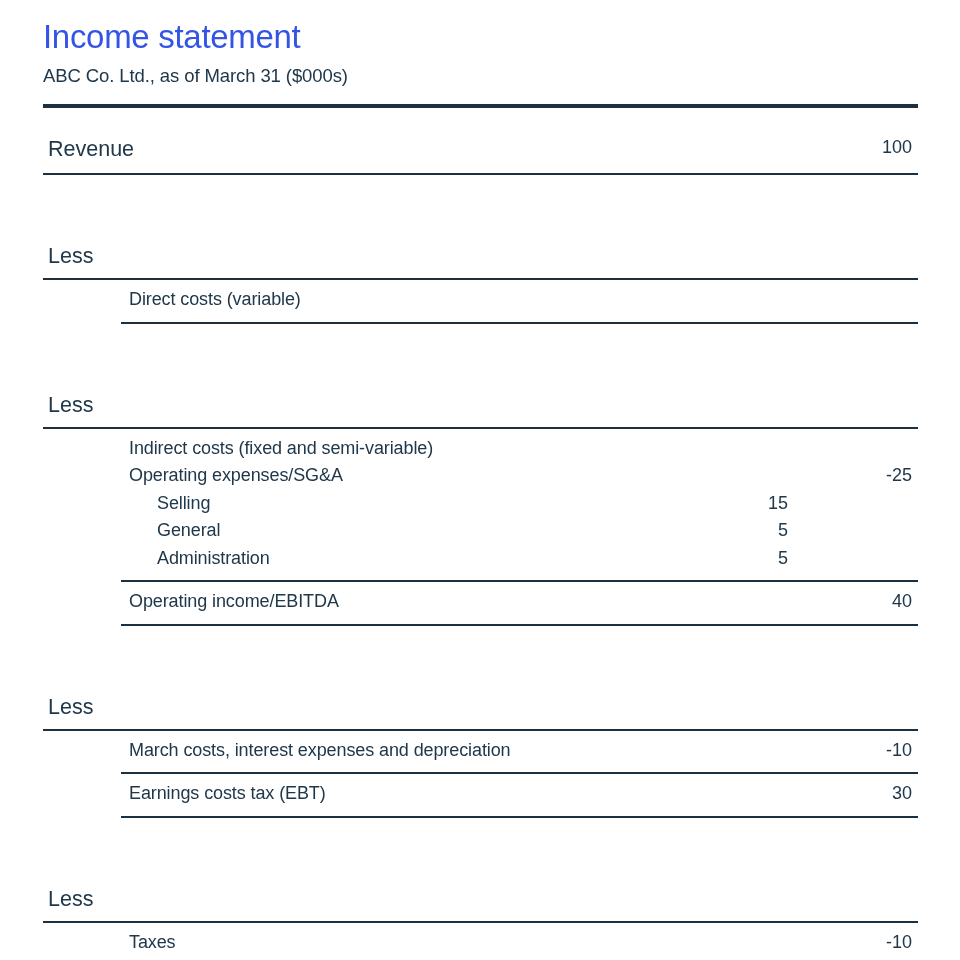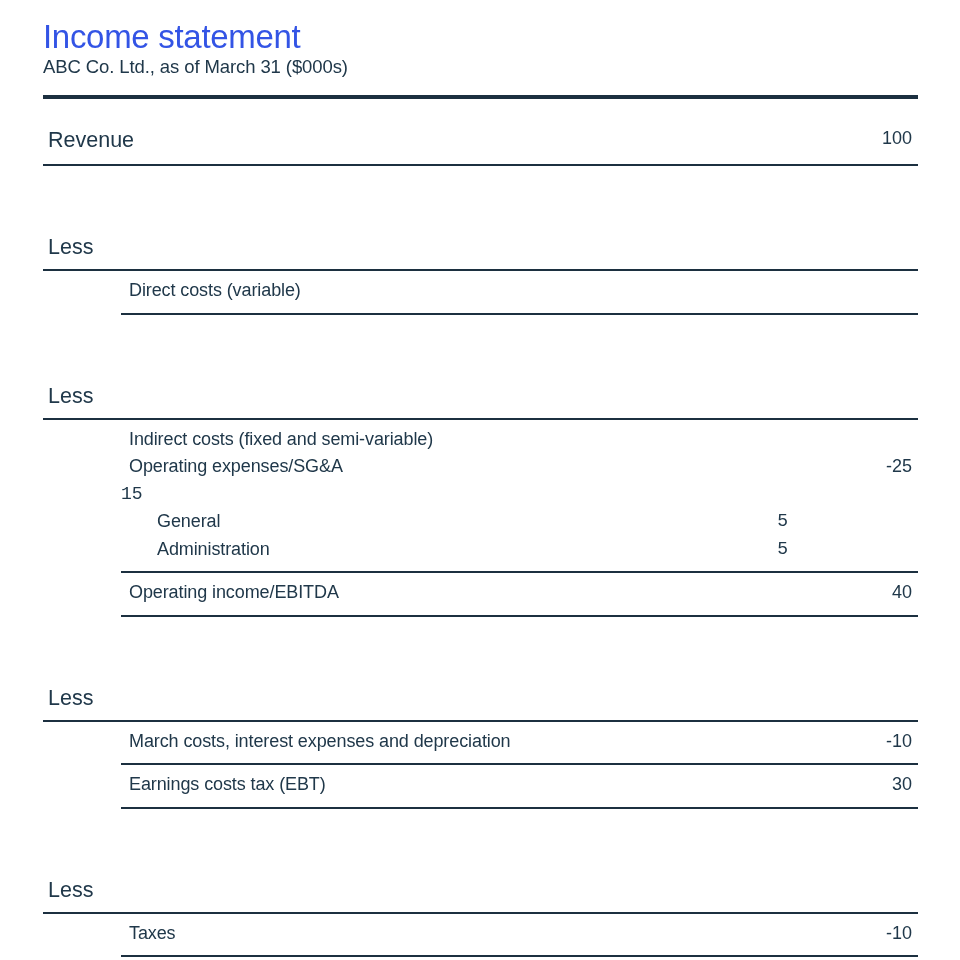--- a/index.html
+++ b/index.html
@@ -9,21 +9,21 @@
     background:#ffffff;
     color:#20384a;
   }
   .page { padding:18px 42px 0 43px; }
 
   .title {
     color:#3354e5;
     font-size:33px;
     font-weight:500;
     letter-spacing:-0.3px;
-    margin-bottom:0;
+    margin-bottom:9px;
   }
   .subtitle {
     font-size:18.5px;
     letter-spacing:-0.1px;
     margin-bottom:17px;
   }
   .top-rule { height:4px; background:#1c3040; }
 
   .revenue-row {
     display:flex;
@@ -39,21 +39,21 @@
     font-size:21.5px;
     padding:0 0 9px 5px;
     border-bottom:2px solid #1c3040;
   }
   .items { margin-left:78px; font-size:18px; }
   .block { border-bottom:2px solid #1c3040; padding:6px 0 8px 0; }
   .row { display:flex; align-items:center; line-height:27.5px; }
   .row .label { flex:1; padding-left:8px; letter-spacing:-0.1px; }
   .row.sub .label { padding-left:36px; }
   .val { text-align:right; min-width:40px; padding-right:6px; }
-  .val.mid { padding-right:130px;font-family:Liberation Mono, monospace; }
+  .val.mid { padding-right:130px; }
 </style>
 </head>
 <body>
 
 <div class="page">
 
   <div class="title">Income statement</div>
   <div class="subtitle">ABC Co. Ltd., as of March 31 ($000s)</div>
   <div class="top-rule"></div>
 
@@ -80,20 +80,21 @@
       <div class="block">
         <div class="row">
           <span class="label">Indirect costs (fixed and semi-variable)</span>
           <span class="val"></span>
         </div>
         <div class="row">
           <span class="label">Operating expenses/SG&amp;A</span>
           <span class="val">-25</span>
         </div>
         <div class="row sub">
+          <span class="label">Selling</span>
           <span class="val mid">15</span>
         </div>
         <div class="row sub">
           <span class="label">General</span>
           <span class="val mid">5</span>
         </div>
         <div class="row sub">
           <span class="label">Administration</span>
           <span class="val mid">5</span>
         </div>

